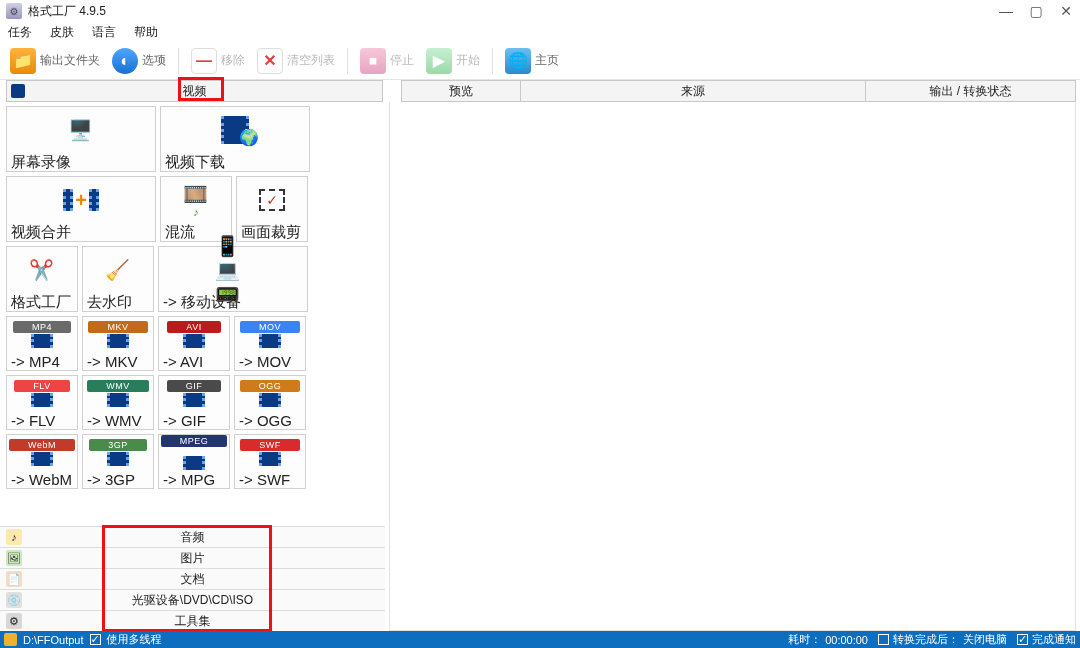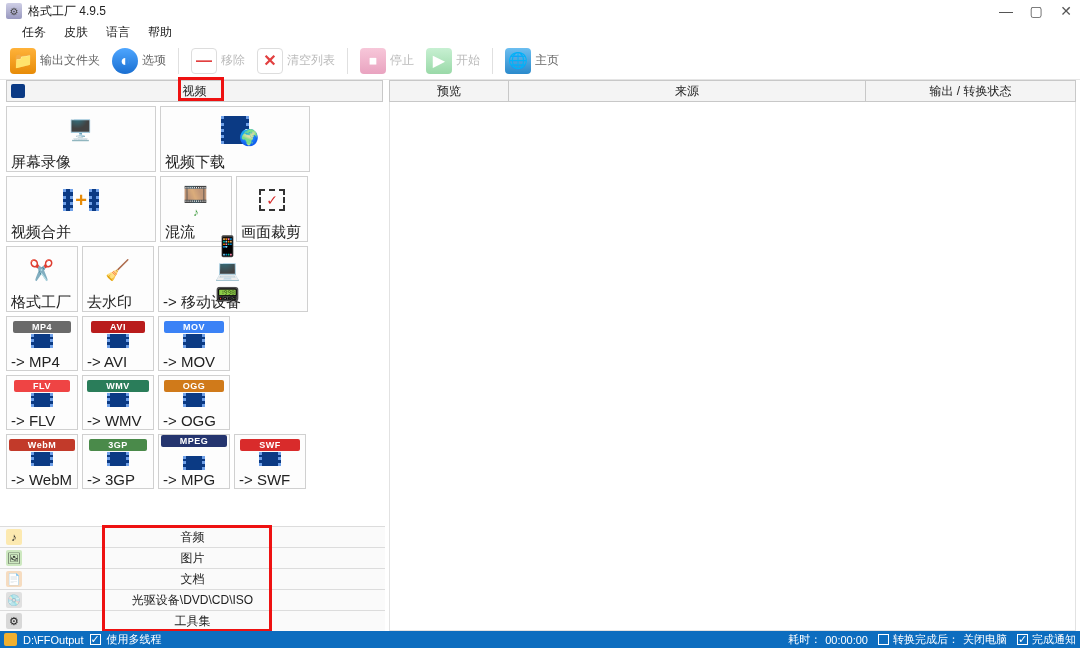--- a/index.html
+++ b/index.html
@@ -7,21 +7,21 @@
 
   
   .titlebar { height: 22px; display: flex; align-items: center; padding: 0 6px; background: #fff; }
   .titlebar .app-icon { width: 16px; height: 16px; background: linear-gradient(#cfcfe6,#9898bf); border-radius: 2px; margin-right: 6px; display:flex;align-items:center;justify-content:center;font-size:10px;color:#444;}
   .titlebar .title { flex: 0 0 auto; }
   .titlebar .spacer { flex: 1; }
   .win-btns { display: flex; gap: 14px; font-size: 14px; color:#555;}
   .win-btn { cursor: pointer; width:16px; text-align:center;}
 
   
-  .menubar { height: 20px; display: flex; align-items: center; padding-left: 8px; gap: 18px; border-bottom: 0; margin-left: 14px; }
+  .menubar { height: 20px; display: flex; align-items: center; padding-left: 8px; gap: 18px; border-bottom: 0; }
   .menubar span { cursor: pointer; }
 
   
   .toolbar { height: 38px; display: flex; align-items: center; padding: 2px 6px; gap: 4px; border-bottom: 1px solid #e5e5e5;}
   .tool { display: flex; align-items: center; gap: 4px; padding: 2px 4px; cursor: pointer; }
   .tool .ico { width: 26px; height: 26px; border-radius: 4px; display:flex;align-items:center;justify-content:center; font-size:16px; color:#fff;}
   .tool span.lbl { color:#666; }
   .tool.disabled span.lbl { color:#bbb; }
   .ico.folder { background: linear-gradient(#ffb23a,#e78b07);}
   .ico.opt { background: linear-gradient(#4ea6ff,#1a6fd1); border-radius:50%;}
@@ -56,31 +56,31 @@
   .t-sq{ width:72px; height:66px;}
   .t-sq .iconbox{height:48px;}
   .t-sm{ width:72px; height:55px;}
   .t-sm .iconbox{height:37px;}
   .t-mobile{width:150px;height:66px;}
 
   
   .ic{ width:36px;height:30px;display:flex;align-items:center;justify-content:center;font-size:20px;}
   .film{width:22px;height:28px;background:#0b3a84;border-left:3px dotted #6fa0e8;border-right:3px dotted #6fa0e8;box-sizing:content-box;}
   .badge{position:relative;}
-  .tag{ padding:1px 19px; font-size:9px; font-weight:bold; color:#fff; border-radius:2px; letter-spacing:0.5px;}
+  .tag{ padding:1px 19px; font-size:9px; font-weight:normal; color:#fff; border-radius:2px; letter-spacing:0.5px;}
 
   
   .cat-row{ height:21px; border-top:1px solid #dcdcdc; display:flex; align-items:center; position:relative; cursor:pointer; background:#fafafa; margin-left:0; }
   .cat-row:last-child{border-bottom:1px solid #dcdcdc;}
   .cat-row .cico{ width:16px; height:16px; margin:0 6px; border-radius:2px; display:flex;align-items:center;justify-content:center;font-size:11px;}
   .cat-row .ctxt{ position:absolute; left:50%; transform:translateX(-50%);}
   .cat-wrap{ position:relative;}
 
   
-  .rhdr{ height:22px; display:flex; margin:0 4px 0 4px;}
+  .rhdr{ height:22px; display:flex; margin:0 4px 0 16px;}
   .rcol{ border:1px solid #c8c8c8; background:#f4f4f4; display:flex; align-items:center; justify-content:center; font-size:12px;}
   .rcol:not(:first-child){ border-left:0;}
   .rbody{ flex:1; margin:0 4px; border:1px solid #e2e2e2; border-top:0; background:#fff;}
 
   
   .status{ position:absolute; bottom:0; left:0; right:0; height:17px; background:#0d6dbf; color:#fff; font-size:11px; display:flex; align-items:center; padding:0 4px; gap:6px;}
   .status .s-right{ margin-left:auto; display:flex; align-items:center; gap:4px;}
   .chk{ width:11px; height:11px; border:1px solid #fff; display:inline-block; vertical-align:middle; background:#0d6dbf; position:relative;}
   .chk.on::after{content:"✓"; position:absolute; top:-2px; left:0; font-size:11px; color:#fff;}
   .status .pico{ width:13px;height:13px;background:#f0b030;border-radius:2px;display:inline-block;}
@@ -224,20 +224,29 @@
                 <div style="display: flex; flex-direction: column; align-items: center; gap: 1px;">
                   <div class="tag" style="background: rgb(106, 106, 106);">MP4</div>
                   <div class="film" style="width: 16px; height: 14px;"></div>
                 </div>
               </div>
               <div class="cap">-&gt; MP4</div>
             </div>
             <div class="tile t-sm">
               <div class="iconbox">
                 <div style="display: flex; flex-direction: column; align-items: center; gap: 1px;">
+                  <div class="tag" style="background: rgb(194, 106, 26);">MKV</div>
+                  <div class="film" style="width: 16px; height: 14px;"></div>
+                </div>
+              </div>
+              <div class="cap">-&gt; MKV</div>
+            </div>
+            <div class="tile t-sm">
+              <div class="iconbox">
+                <div style="display: flex; flex-direction: column; align-items: center; gap: 1px;">
                   <div class="tag" style="background: #b91c1c;">AVI</div>
                   <div class="film" style="width: 16px; height: 14px;"></div>
                 </div>
               </div>
               <div class="cap">-&gt; AVI</div>
             </div>
             <div class="tile t-sm">
               <div class="iconbox">
                 <div style="display: flex; flex-direction: column; align-items: center; gap: 1px;">
                   <div class="tag" style="background: #3b82f6;">MOV</div>
@@ -258,20 +267,29 @@
               <div class="cap">-&gt; FLV</div>
             </div>
             <div class="tile t-sm">
               <div class="iconbox">
                 <div style="display: flex; flex-direction: column; align-items: center; gap: 1px;">
                   <div class="tag" style="background: rgb(42, 125, 90);">WMV</div>
                   <div class="film" style="width: 16px; height: 14px;"></div>
                 </div>
               </div>
               <div class="cap">-&gt; WMV</div>
+            </div>
+            <div class="tile t-sm">
+              <div class="iconbox">
+                <div style="display: flex; flex-direction: column; align-items: center; gap: 1px;">
+                  <div class="tag" style="background: rgb(74, 74, 74);">GIF</div>
+                  <div class="film" style="width: 16px; height: 14px;"></div>
+                </div>
+              </div>
+              <div class="cap">-&gt; GIF</div>
             </div>
             <div class="tile t-sm">
               <div class="iconbox">
                 <div style="display: flex; flex-direction: column; align-items: center; gap: 1px;">
                   <div class="tag" style="background: rgb(208, 122, 26);">OGG</div>
                   <div class="film" style="width: 16px; height: 14px;"></div>
                 </div>
               </div>
               <div class="cap">-&gt; OGG</div>
             </div>

